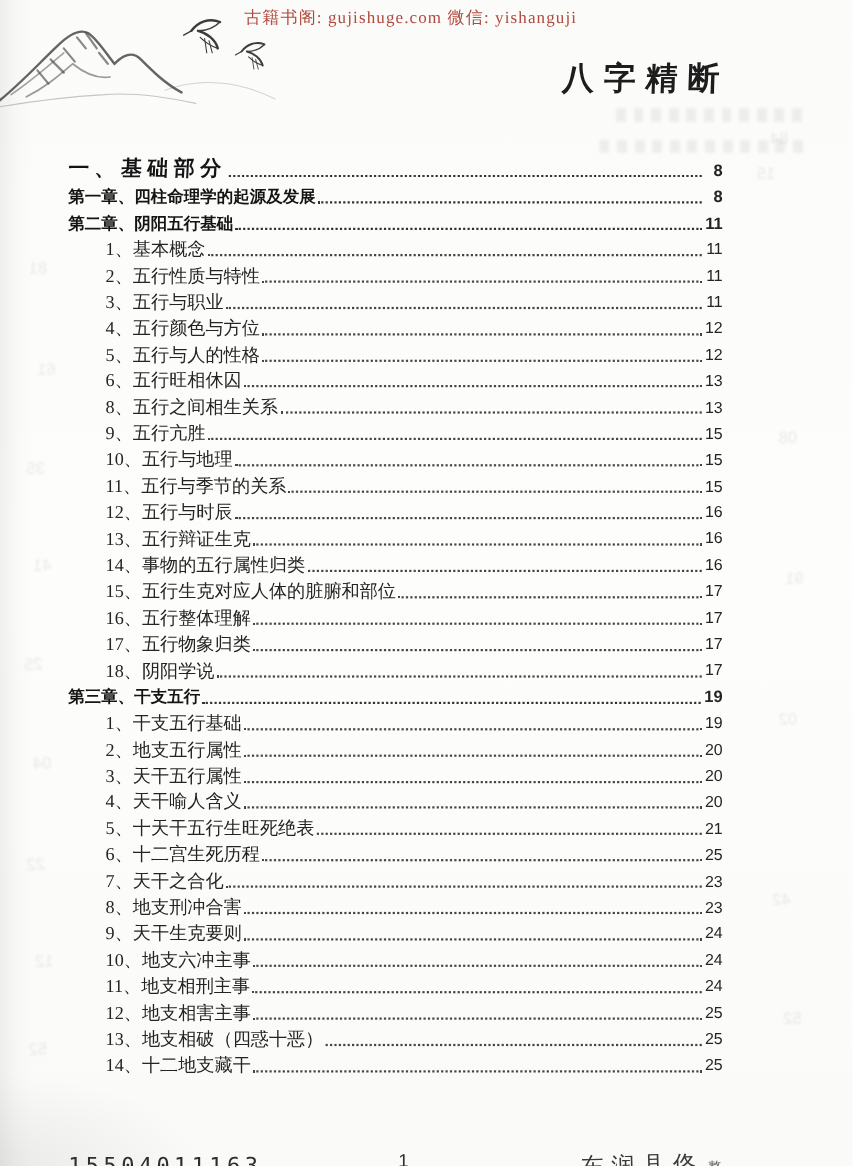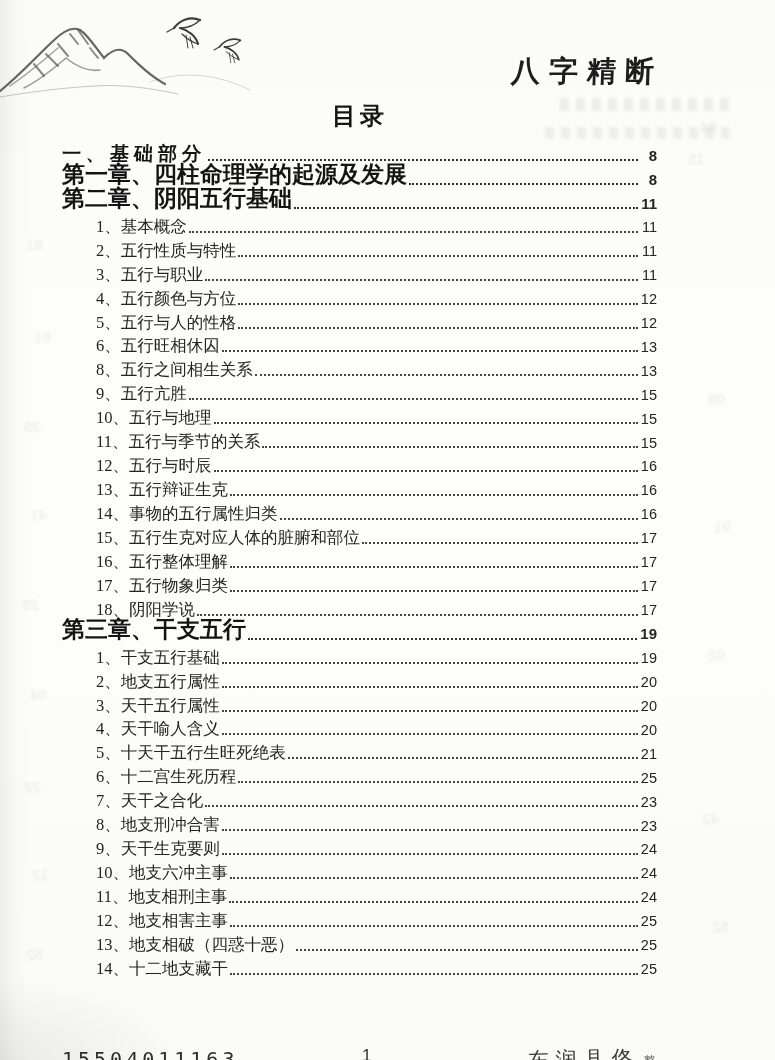--- a/index.html
+++ b/index.html
@@ -39,21 +39,21 @@
   }
 
   
   .toc{position:absolute;left:62px;top:141px;width:595px;}
   .toc-row{
     display:flex;align-items:flex-end;height:23.95px;
     font-size:16.5px;line-height:1.15;color:#242424;
   }
   .toc-row .toc-label{white-space:nowrap;}
   .toc-row.ind .toc-label{padding-left:34px;}
-  .toc-row.b .toc-label{font-weight:bold;font-size:23px;color:#141414;}
+  .toc-row.b .toc-label{font-weight:bold;font-size:15px;color:#141414;}
   .toc-row.kai .toc-label{letter-spacing:5px;font-size:19px;transform:skewX(-3deg);}
   .dots{
     flex:1;border-bottom:2.2px dotted #454545;
     margin:0 3px 4px 2px;min-width:20px;
   }
   .toc-row.b .dots{border-bottom-color:#333;}
   .toc-page{
     font-family:"Liberation Sans", sans-serif;
     font-size:14.5px;margin-bottom:1px;min-width:16px;text-align:right;
   }
@@ -81,20 +81,21 @@
   }
   .pageno{position:absolute;left:362px;top:3px;font-size:17px;font-family:"Liberation Sans", sans-serif;}
   .handwriting{position:absolute;left:528px;top:2px;font-size:21px;letter-spacing:7px;transform:rotate(-1.5deg);color:#3a3a3a;}
   .hw-small{font-size:12px;letter-spacing:1px;opacity:.8;margin-left:4px;}
 </style>
 </head>
 <body>
 
 <div class="page">
 
+  <div class="watermark">古籍书阁: gujishuge.com 微信: yishanguji</div>
 
   <svg class="painting" width="255" height="112" viewBox="0 0 255 112">
     <g stroke="#4a4a4a" fill="none" stroke-linecap="round">
       <path d="M-5,95 C15,80 35,58 52,42 C62,32 72,26 80,30 C88,35 96,48 104,58 C112,50 120,46 128,54 C138,64 150,76 165,84" stroke-width="2.2" opacity="0.85"></path>
       <path d="M10,86 C28,74 44,60 58,48" stroke-width="1.4" opacity="0.5"></path>
       <path d="M24,88 C40,80 52,70 66,58 C76,66 88,72 100,70" stroke-width="1.6" opacity="0.55"></path>
       <path d="M0,97 C30,92 60,88 95,86 C120,84 150,88 178,94" stroke-width="1" opacity="0.3"></path>
       <path d="M70,34 l8,10 M78,30 l10,14 M58,44 l10,12 M46,54 l12,12 M90,48 l8,10 M34,64 l10,12" stroke-width="2" opacity="0.65"></path>
       <path d="M150,82 C182,70 218,74 250,90" stroke-width="1" opacity="0.22"></path>
     </g>
@@ -114,21 +115,20 @@
       <path d="M2,16 l-7,4" stroke-width="1.3"></path>
       <path d="M14,23 l2,13 M18,25 l3,11" stroke-width="1"></path>
     </g>
   </svg>
 
   <div class="book-title">八字精断</div>
 
   <div class="smudge s1"></div>
   <div class="smudge s2"></div>
 
-  <h1 class="toc-title">目录</h1>
 
   <div class="toc">
   <div class="toc-row b kai">
     <span class="toc-label">一、基础部分</span>
     <span class="dots"></span>
     <span class="toc-page">8</span>
   </div>
 
   <div class="toc-row b">
     <span class="toc-label">第一章、四柱命理学的起源及发展</span>

